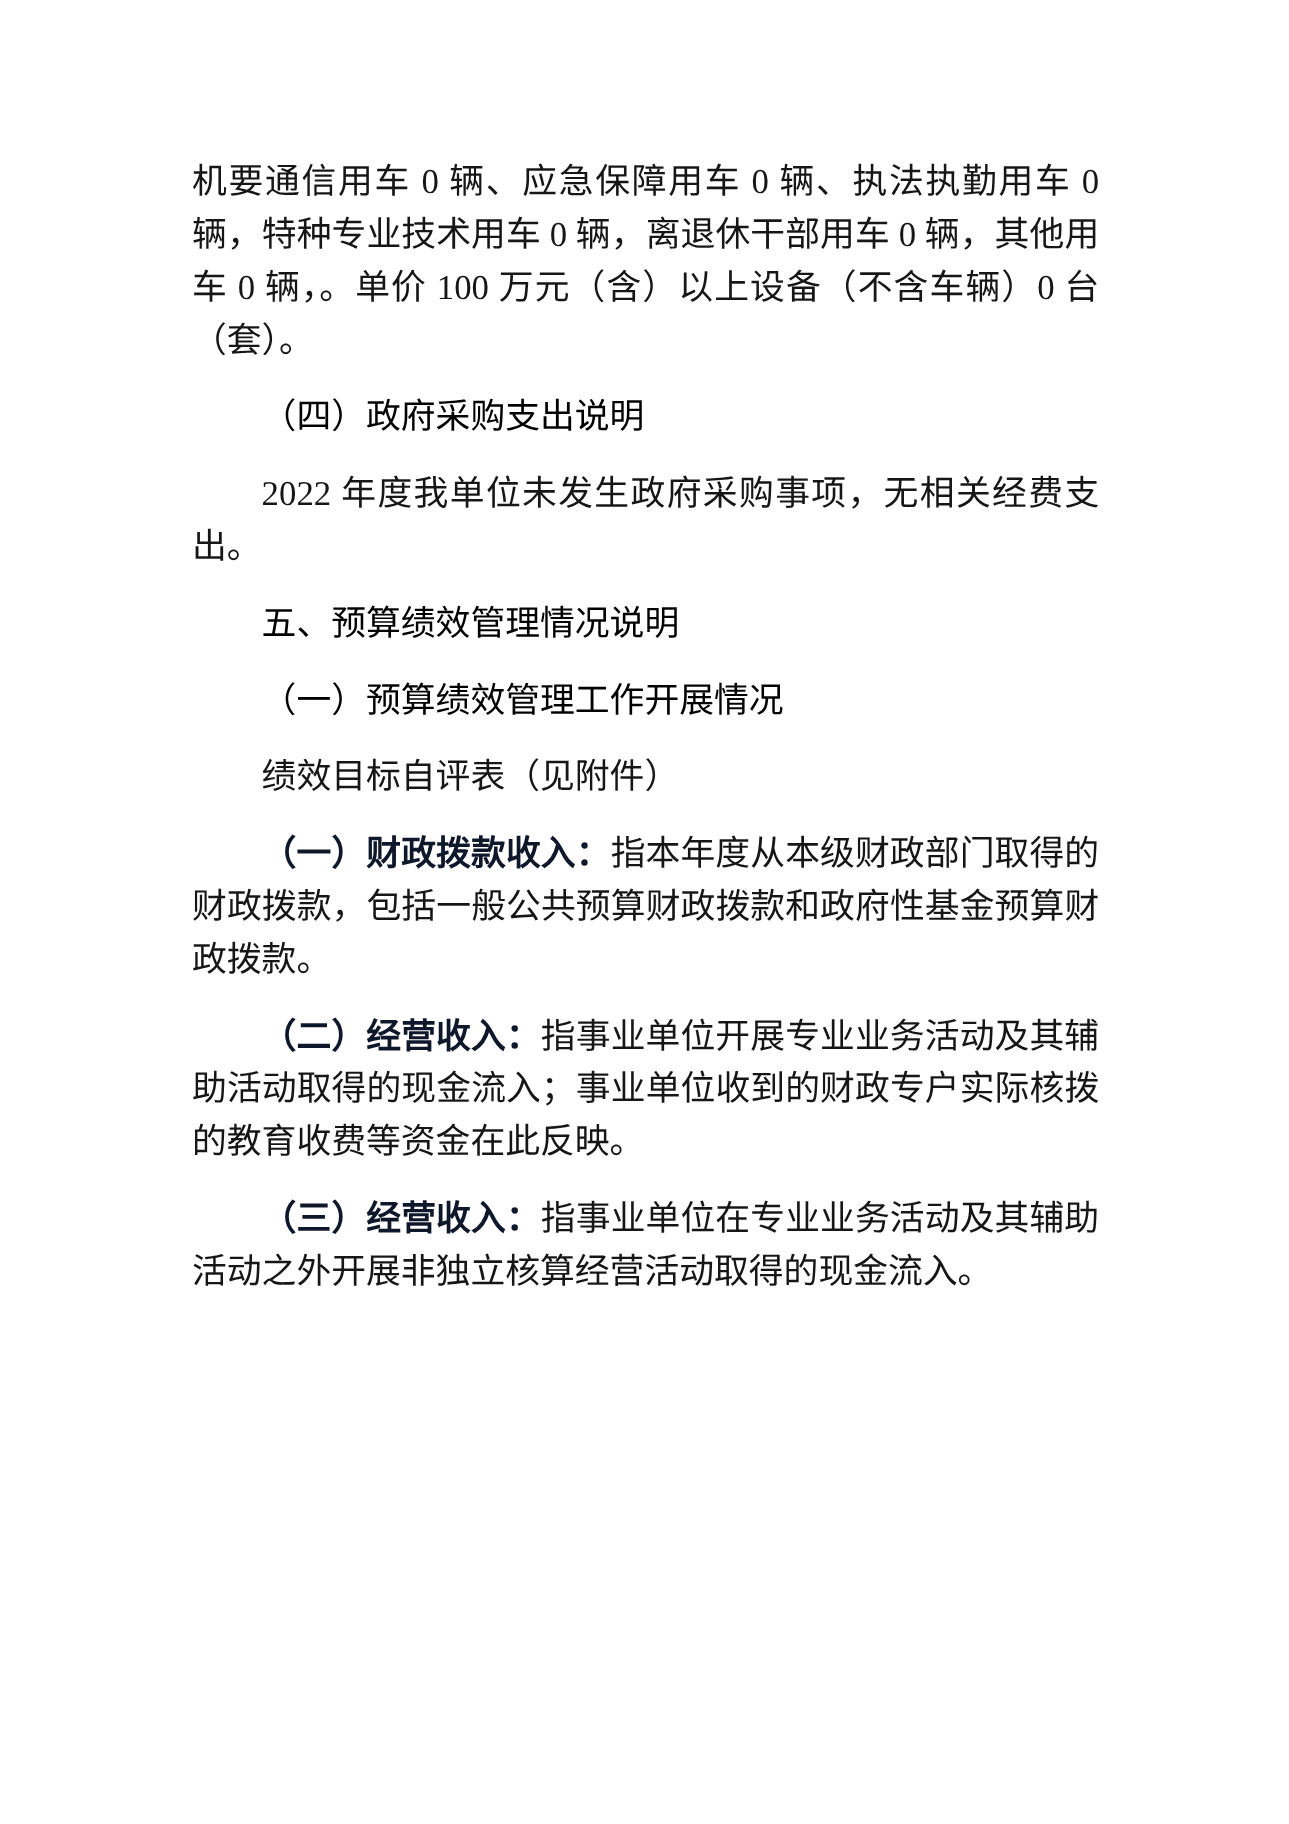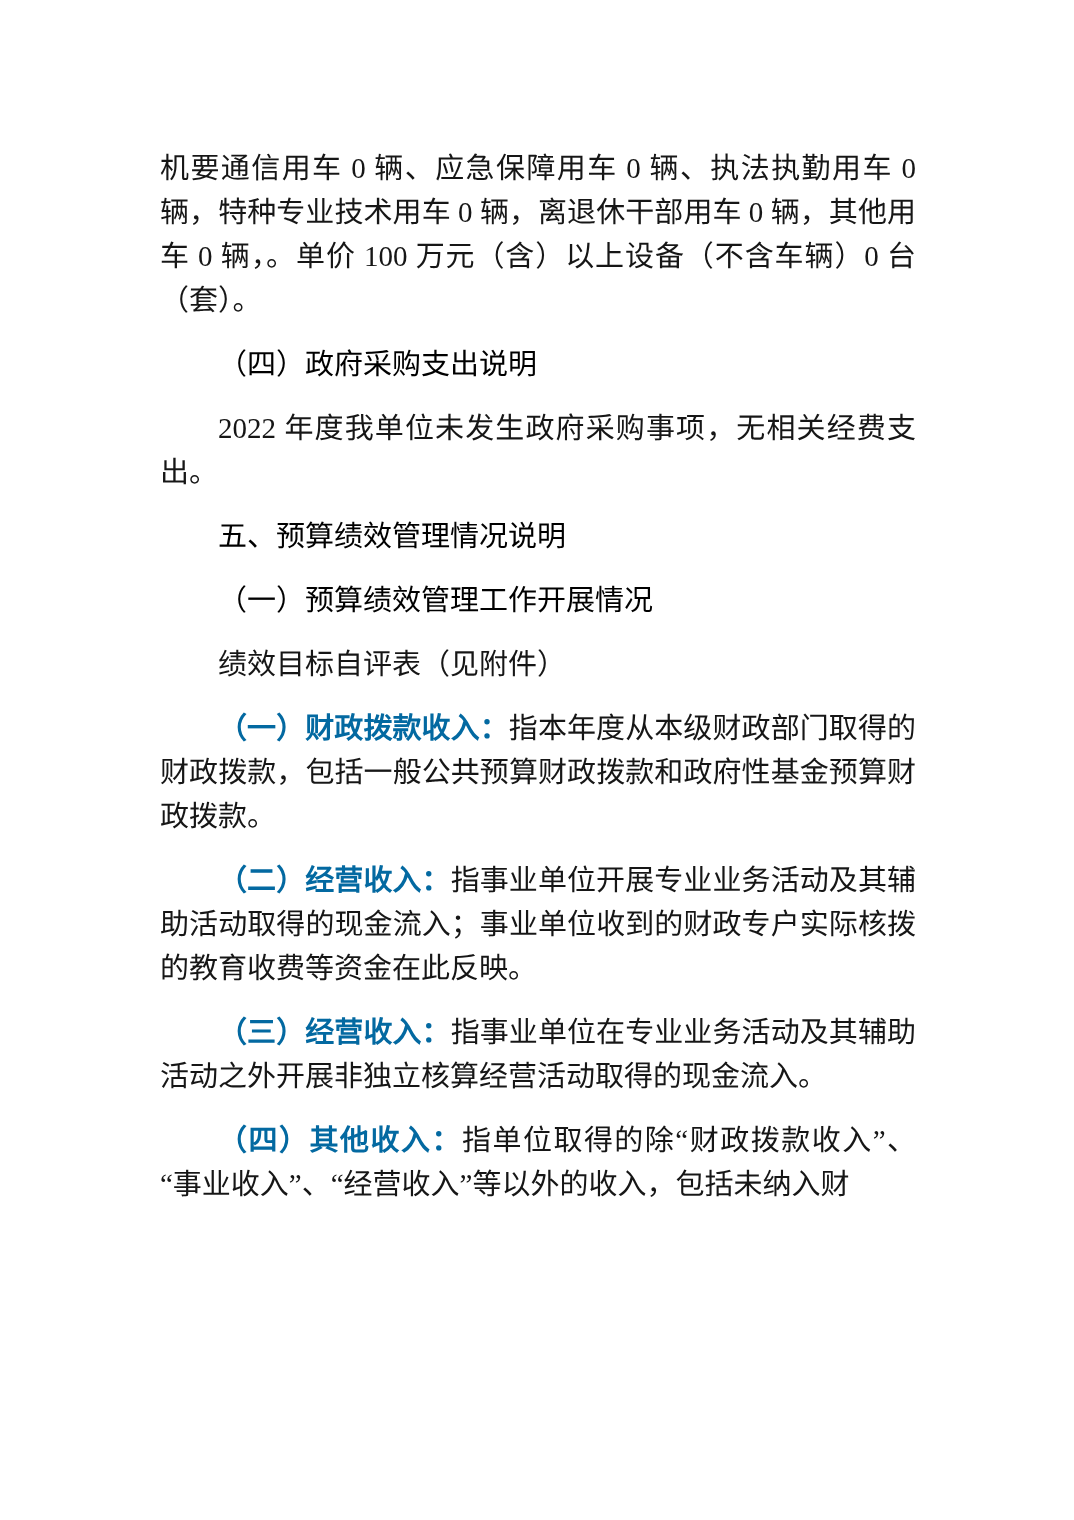--- a/index.html
+++ b/index.html
@@ -10,38 +10,38 @@
     height: 1520px;
     margin: 0 auto;
     background: #ffffff;
     overflow: hidden;
     font-family: "Liberation Serif", "DejaVu Serif", serif;
     color: #161616;
   }
   .content {
     position: absolute;
     left: 160px;
-    top: 146px;
+    top: 130px;
     width: 756px;
     font-size: 29px;
     line-height: 44px;
     text-align: justify;
     text-justify: inter-character;
   }
   .content p { margin: 0 0 20px 0; text-indent: 2em; }
   .content p.noindent { text-indent: 0; }
   .heading {
     font-weight: normal;
     color: #000000;
     font-family: "Liberation Sans", "DejaVu Sans", sans-serif;
     text-align: left;
   }
   .lead {
     font-weight: bold;
-    color: #0369a1;
+    color: #0f172a;
     font-family: "Liberation Sans", "DejaVu Sans", sans-serif;
   }
 </style>
 </head>
 <body>
 
 <div class="page">
   <div class="content">
 
     <p class="noindent">机要通信用车 0 辆、应急保障用车 0 辆、执法执勤用车 0 辆，特种专业技术用车 0 辆，离退休干部用车 0 辆，其他用车 0 辆，。单价 100 万元（含）以上设备（不含车辆）0 台（套）。</p>
@@ -58,16 +58,15 @@
 
     <p>绩效目标自评表（见附件）</p>
 
 
     <p><span class="lead">（一）财政拨款收入：</span><span>指本年度从本级财政部门取得的财政拨款，包括一般公共预算财政拨款和政府性基金预算财政拨款。</span></p>
 
     <p><span class="lead">（二）经营收入：</span><span>指事业单位开展专业业务活动及其辅助活动取得的现金流入；事业单位收到的财政专户实际核拨的教育收费等资金在此反映。</span></p>
 
     <p><span class="lead">（三）经营收入：</span><span>指事业单位在专业业务活动及其辅助活动之外开展非独立核算经营活动取得的现金流入。</span></p>
 
-    <p><span class="lead">（四）其他收入：</span><span>指单位取得的除“财政拨款收入”、“事业收入”、“经营收入”等以外的收入，包括未纳入财</span></p>
 
   </div>
 </div>
 
 </body></html>

